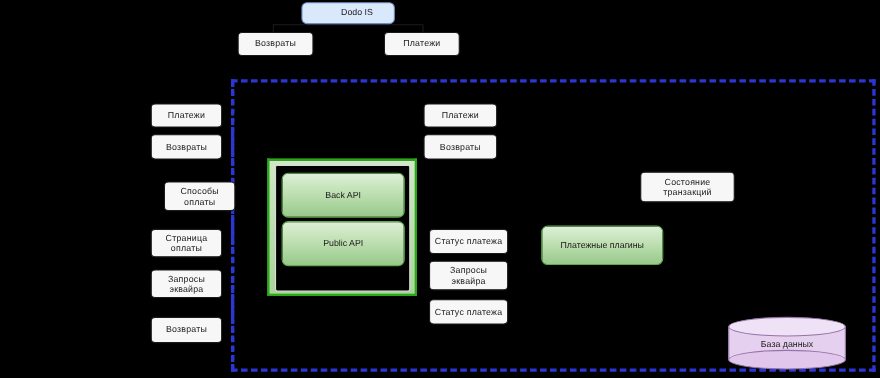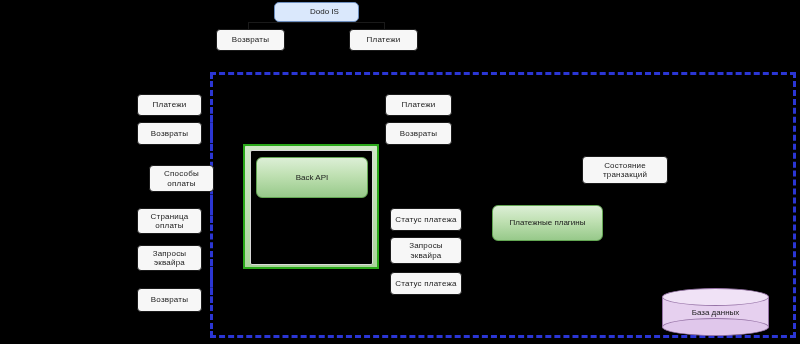--- a/index.html
+++ b/index.html
@@ -105,20 +105,21 @@
 
   <div class="inner-box" style="left:250px;top:150px;width:123px;height:115px;"></div>
 
   <div class="green-line-h" style="left:243px;top:144px;width:136px;"></div>
   <div class="green-line-h" style="left:243px;top:267px;width:136px;"></div>
   <div class="green-line-v" style="left:243px;top:144px;height:125px;"></div>
   <div class="green-line-v" style="left:377px;top:144px;height:125px;"></div>
 
   <div class="node green" style="left:256px;top:157px;width:112px;height:41px;">Back API</div>
 
+  <div class="node green" style="left:256px;top:201px;width:112px;height:41px;">Public API</div>
 
   <div class="node label" style="left:385px;top:94px;width:67px;height:22px;">Платежи</div>
 
   <div class="node label" style="left:385px;top:122px;width:67px;height:23px;">Возвраты</div>
 
   <div class="node label" style="left:390px;top:208px;width:72px;height:23px;">Статус платежа</div>
 
   <div class="node label" style="left:390px;top:237px;width:72px;height:27px;flex-direction:column;">
     <span>Запросы</span>
     <span>эквайра</span>

